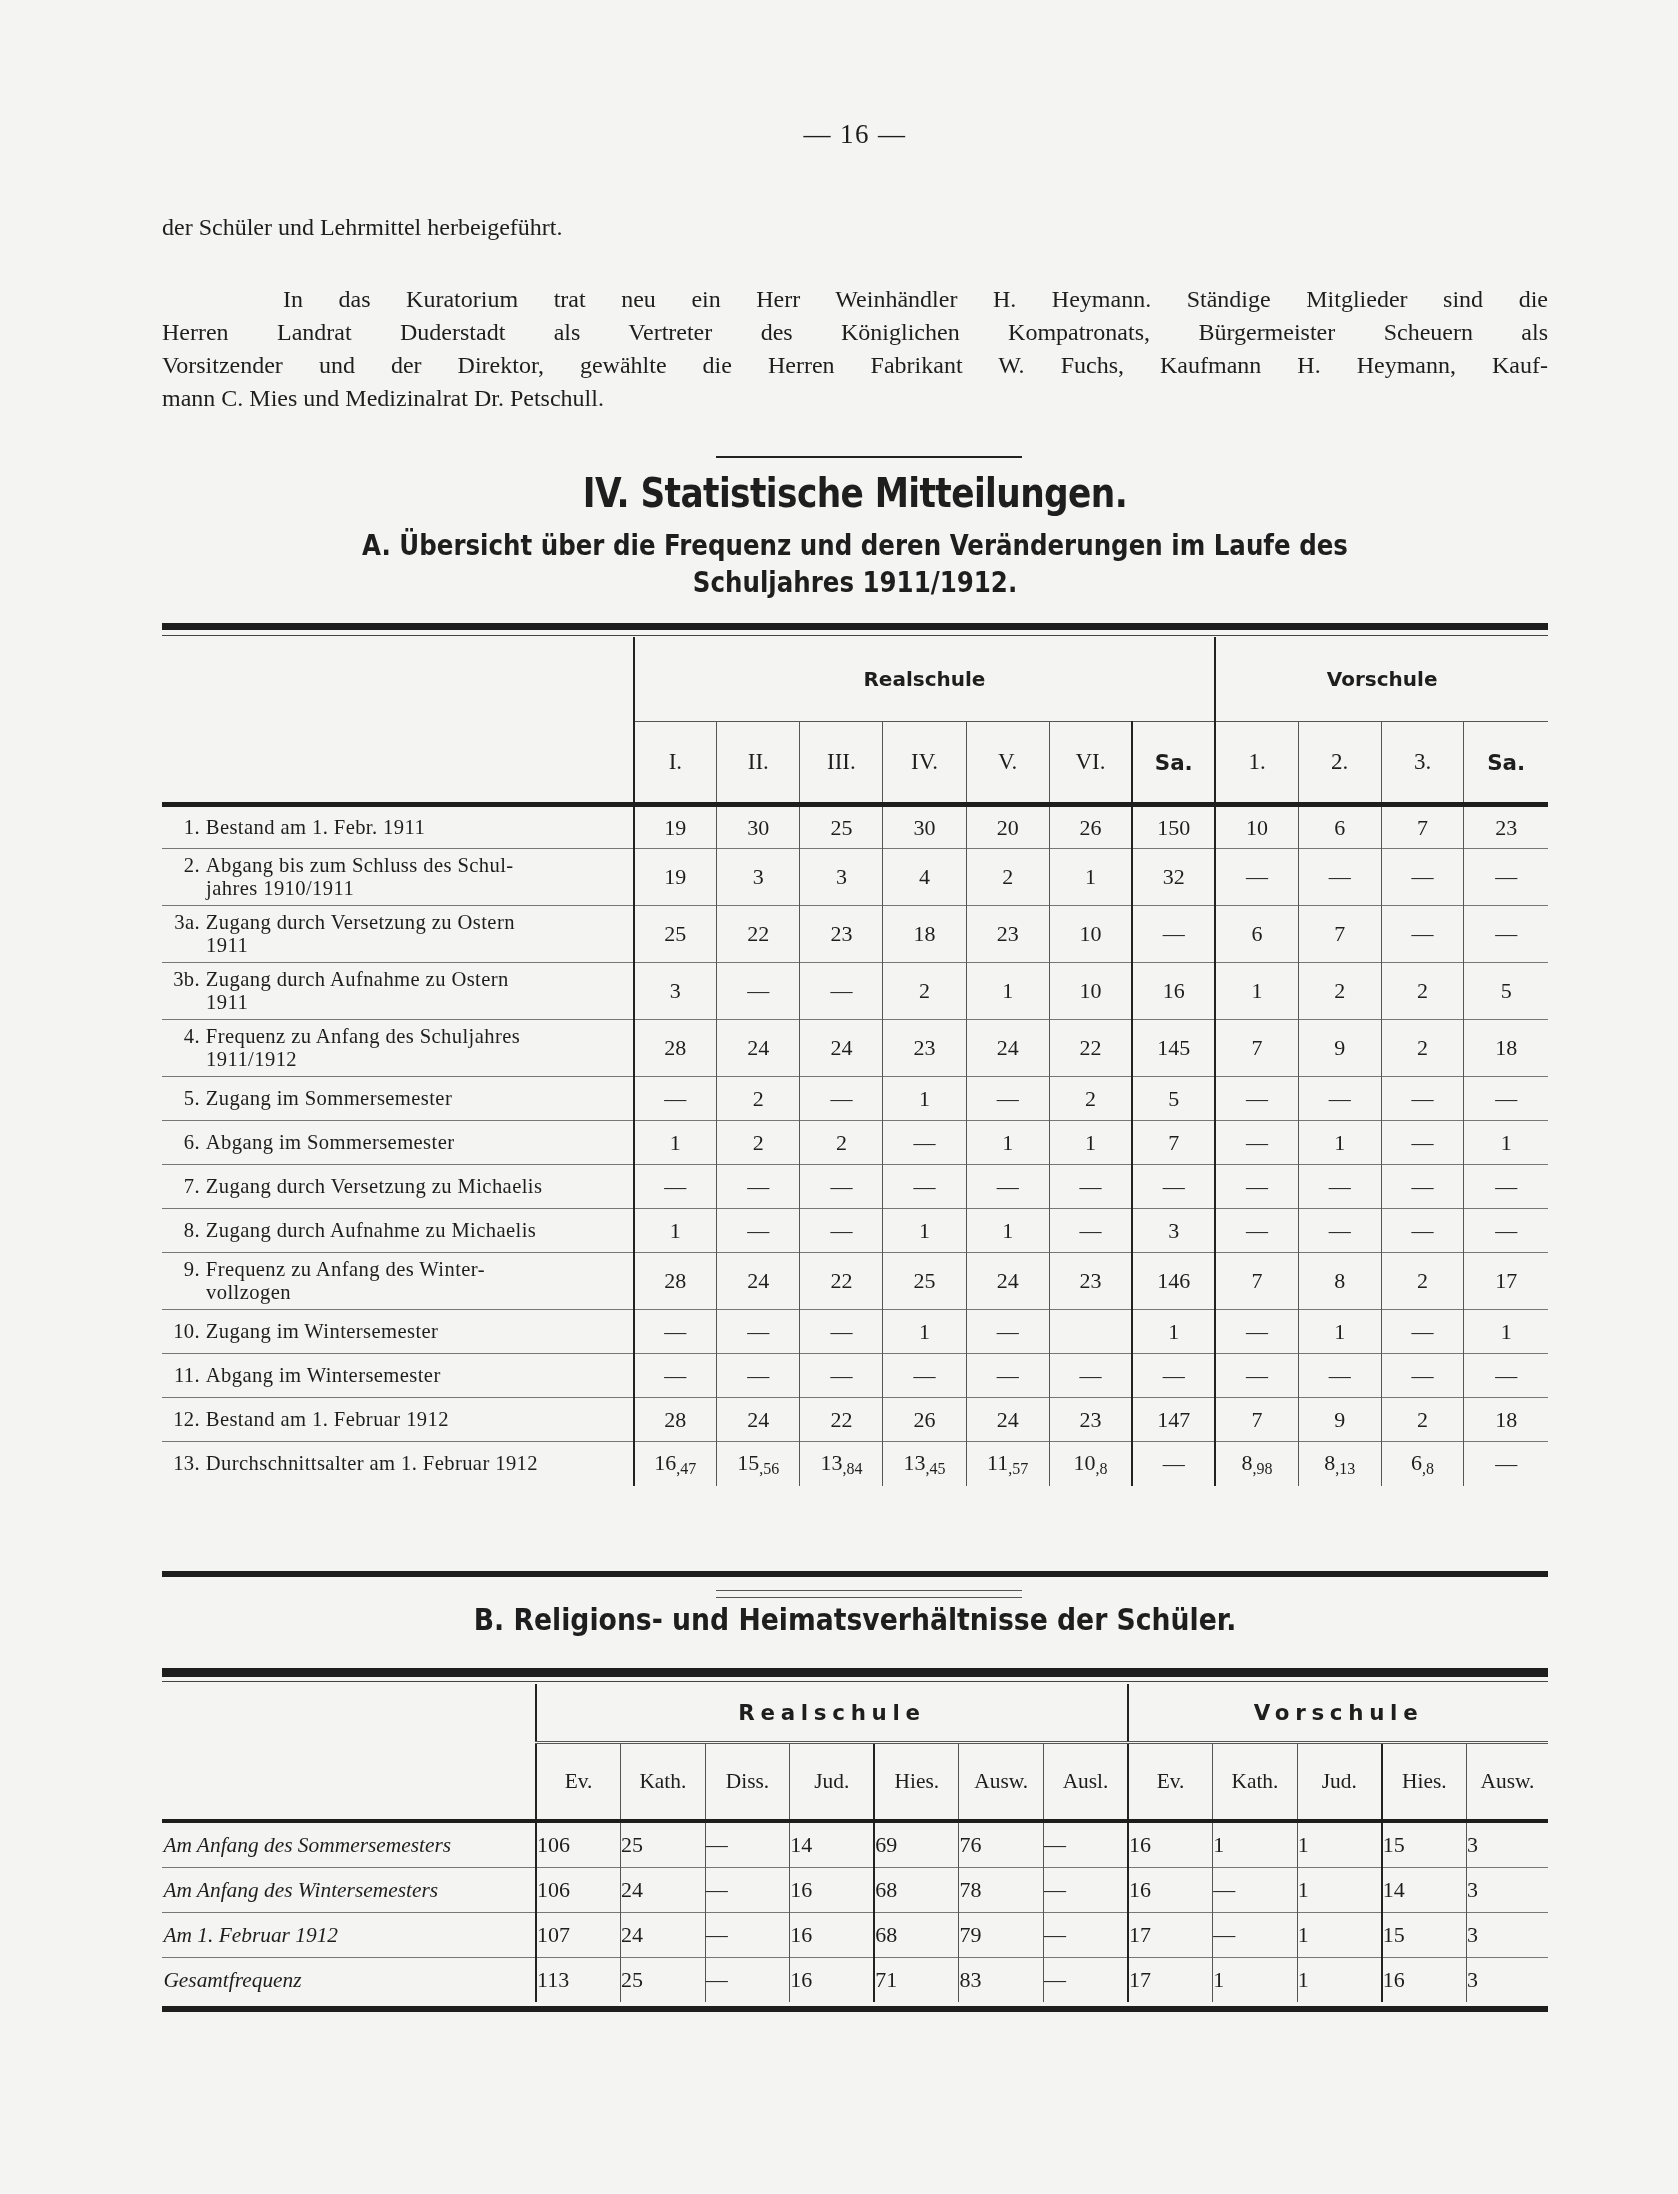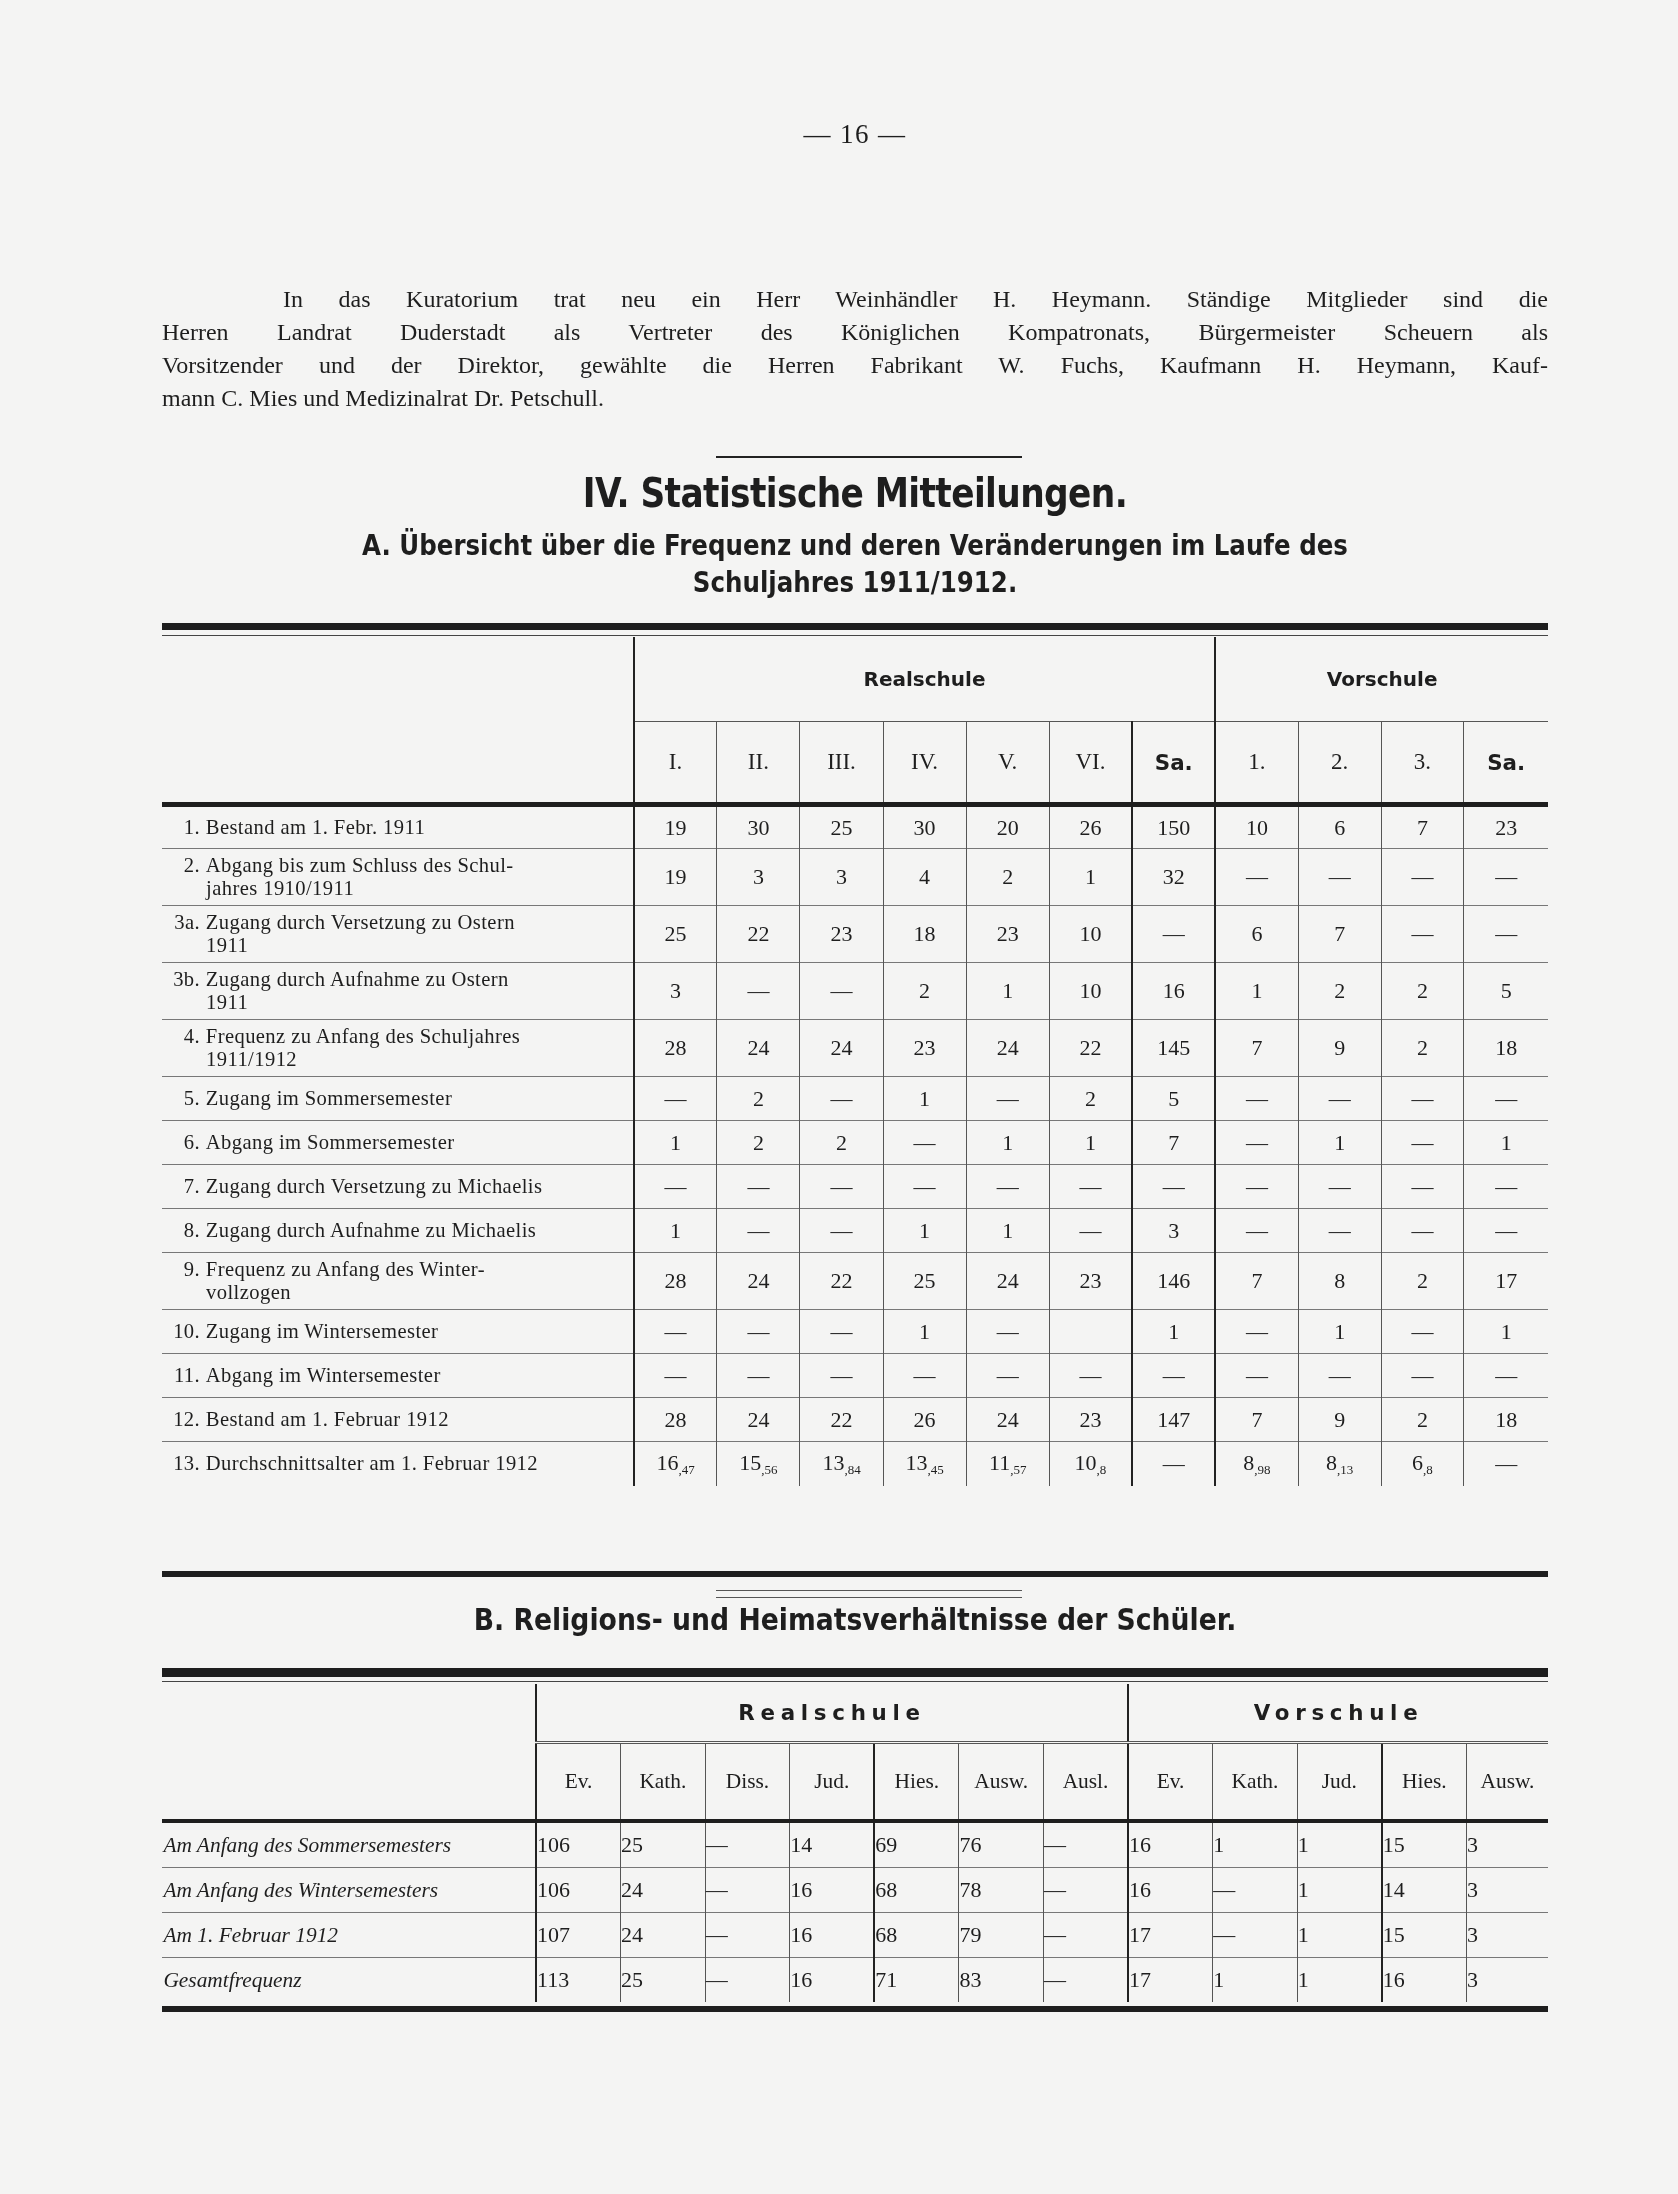--- a/index.html
+++ b/index.html
@@ -73,30 +73,31 @@
   .tB { top: 1684px; }
   .tB .group-head th {
     height: 57px; font-family: "DejaVu Sans", "Liberation Sans", sans-serif;
     font-weight: bold; font-size: 21.4px; letter-spacing: 5.7px;
   }
   .tB .col-head th { height: 75px; font-size: 21.4px; border-top: 3.6px double #555; }
   .tB thead tr.col-head { border-bottom: 4.3px solid #1e1e1e; }
   .tB td { font-size: 22px; height: 44px; border-top: 1.4px solid #777; }
   .tB tbody tr:first-child td { border-top: none; }
   .tB td.label { text-align: left; font-size: 21.4px; padding-left: 1.4px; white-space: nowrap; font-style: italic; }
-  .sub-val { font-size: 13px; vertical-align: -4.3px; }
+  .sub-val { font-size: 16px; vertical-align: -4.3px; }
 </style>
 </head>
 <body>
 
 <div class="page">
 
   <div class="page-number">— 16 —</div>
 
   <div class="para p1">
+    <span class="line last">der Schüler und Lehrmittel herbeigeführt.</span>
   </div>
 
   <div class="para p2">
     <span class="line">In das Kuratorium trat neu ein Herr Weinhändler H. Heymann.  Ständige Mitglieder sind die</span>
     <span class="line" style="text-indent:0">Herren Landrat Duderstadt als Vertreter des Königlichen Kompatronats, Bürgermeister Scheuern als</span>
     <span class="line" style="text-indent:0">Vorsitzender und der Direktor, gewählte die Herren Fabrikant W. Fuchs, Kaufmann H. Heymann, Kauf-</span>
     <span class="line last" style="text-indent:0">mann C. Mies und Medizinalrat Dr. Petschull.</span>
   </div>
 
   <div class="sep-short"></div>

